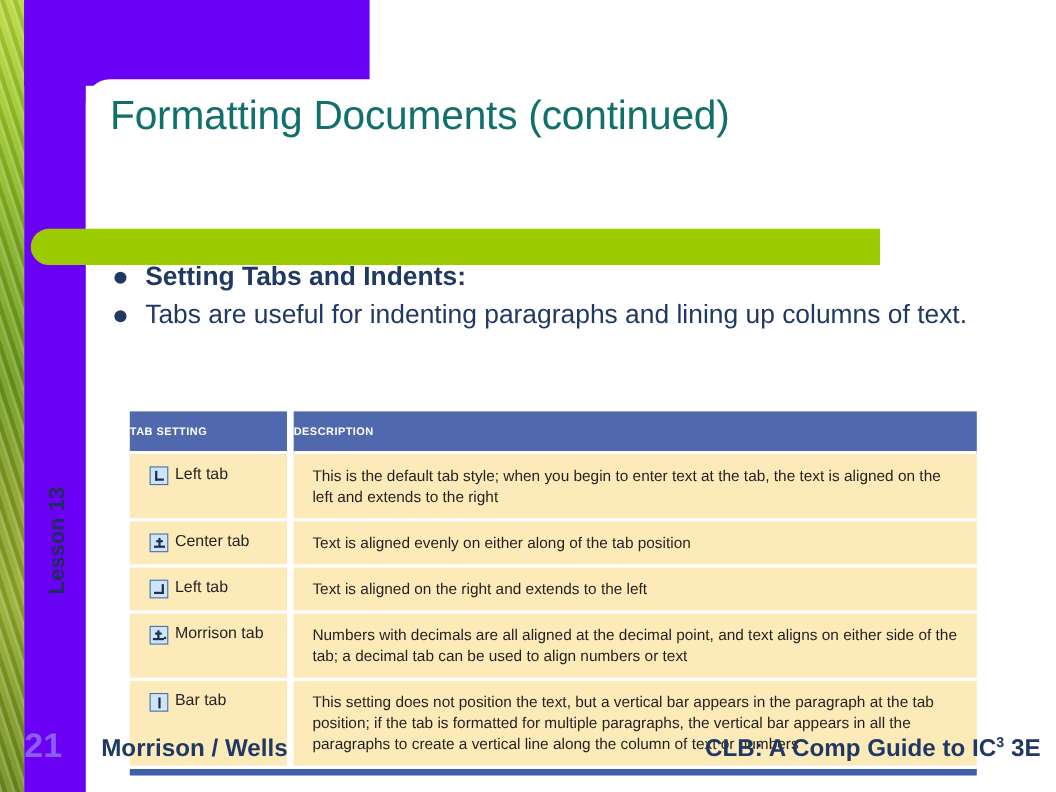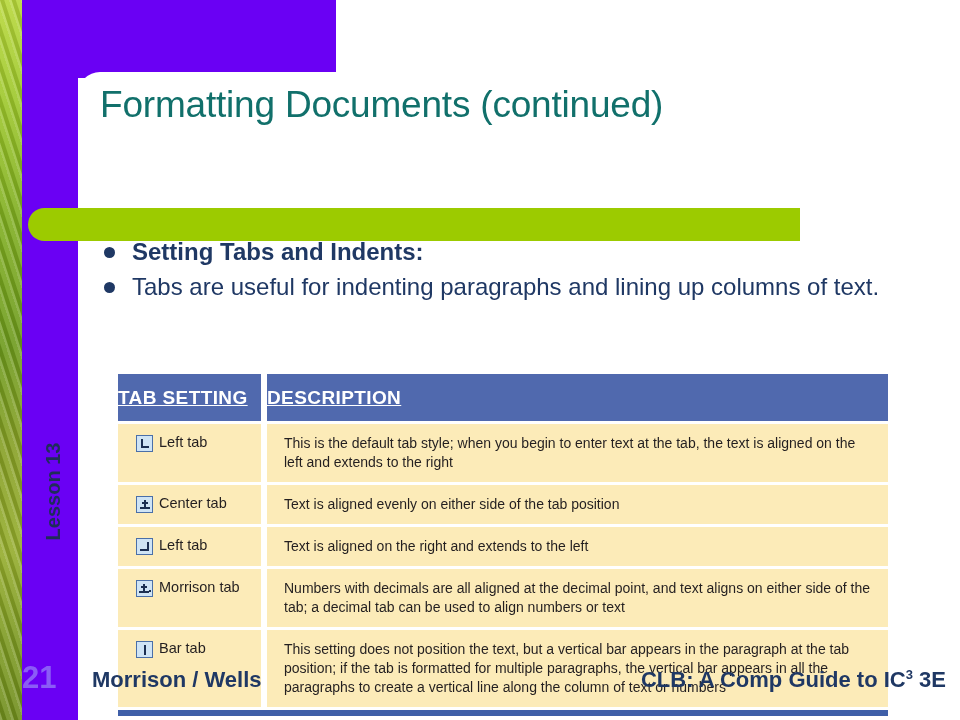--- a/index.html
+++ b/index.html
@@ -164,25 +164,24 @@
     width: 100%;
     box-sizing: border-box;
   }
   .tt-head {
     background: #ffffff;
   }
   .tt-head .tt-c1,
   .tt-head .tt-c2 {
     background: #5069ae;
     color: #ffffff;
-    font-size: 19px;
+    font-size: 10px;
     font-weight: bold;
     letter-spacing: 0.4px;
     padding: 13px 0 12px 0;
-    text-decoration: underline;
   }
   .tt-c1 {
     flex: 0 0 143px;
     box-sizing: border-box;
     padding-left: 18px;
     background: #fcebb8;
     border-bottom: 3px solid #ffffff;
   }
   .tt-gutter {
     flex: 0 0 6px;
@@ -326,21 +325,21 @@
     <div class="tt-row tt-body">
       <div class="tt-c1">
         <span class="tab-icon ic-center">
             <i class="v"></i>
             <i class="t"></i>
             <i class="h"></i>
           </span>
         <span class="tt-name">Center tab</span>
       </div>
       <div class="tt-gutter"></div>
-      <div class="tt-c2">Text is aligned evenly on either side of the tab position</div>
+      <div class="tt-c2">Text is aligned evenly on either along of the tab position</div>
     </div>
 
     <div class="tt-row tt-body">
       <div class="tt-c1">
         <span class="tab-icon ic-right">
             <i class="v"></i>
             <i class="h"></i>
           </span>
         <span class="tt-name">Left tab</span>
       </div>

